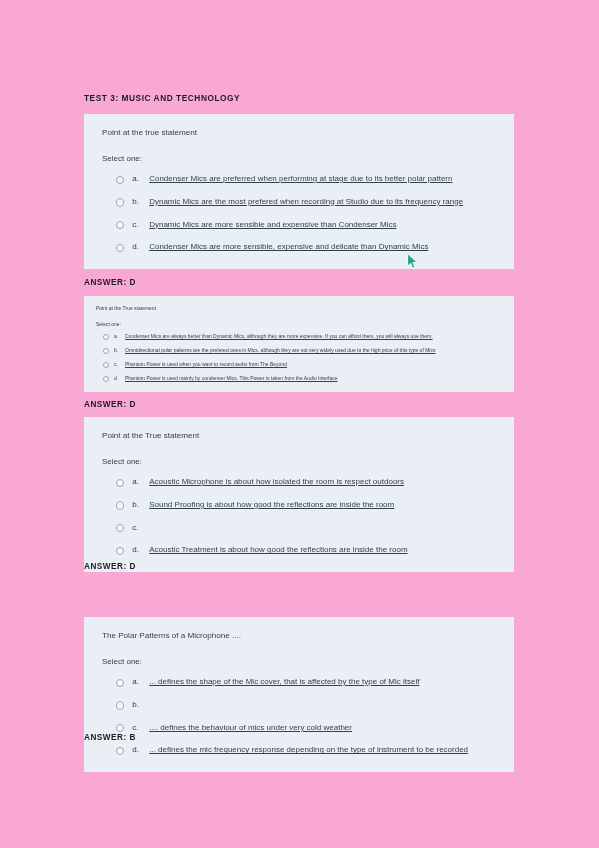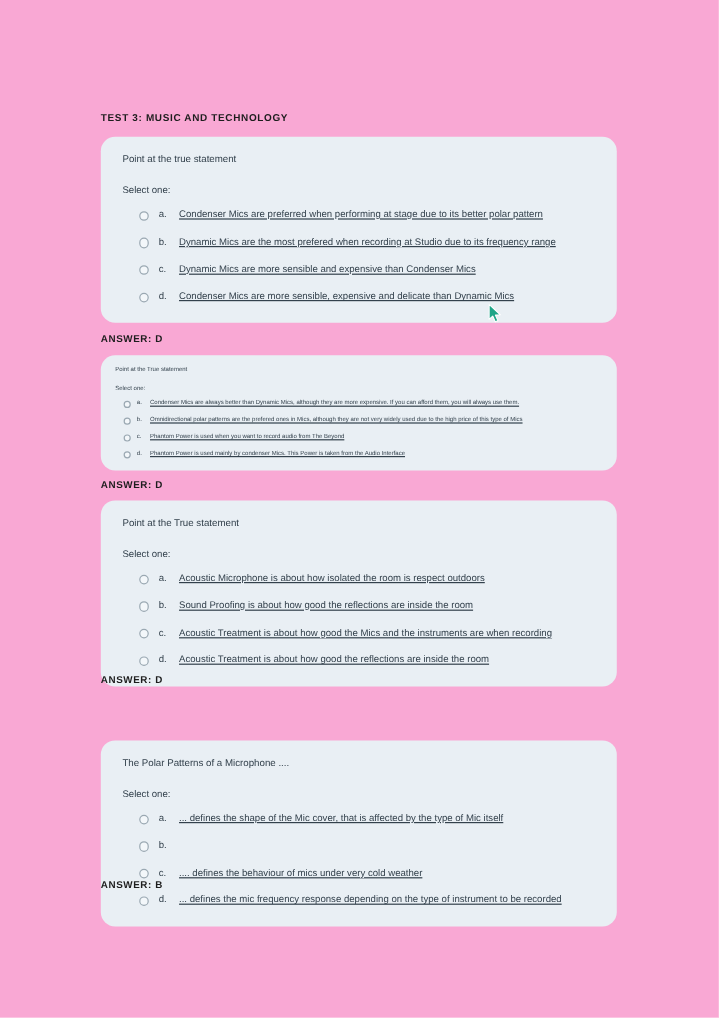--- a/index.html
+++ b/index.html
@@ -28,21 +28,21 @@
     font-weight: bold;
     letter-spacing: 0.55px;
     color: #1d1d1d;
     white-space: nowrap;
   }
   .qcard {
     position: absolute;
     left: 84px;
     width: 430px;
     background: #e9eff4;
-    border-radius: 12px;
+    border-radius: 0;
     box-sizing: border-box;
   }
   .qcard.normal  { padding: 14px 18px 16px 18px; }
   .qcard.compact { padding: 9px 12px 10px 12px; }
 
   .stem {
     font-size: 8.1px;
     color: #33414c;
     line-height: 1.35;
     margin: 0 0 15px 0;
@@ -202,21 +202,20 @@
         <span class="opt-text">Acoustic Microphone is about how isolated the room is respect outdoors</span>
       </li>
       <li class="opt">
         <span class="radio"></span>
         <span class="opt-letter">b.</span>
         <span class="opt-text">Sound Proofing is about how good the reflections are inside the room</span>
       </li>
       <li class="opt">
         <span class="radio"></span>
         <span class="opt-letter">c.</span>
-        <span class="opt-text">Acoustic Treatment is about how good the Mics and the instruments are when recording</span>
       </li>
       <li class="opt">
         <span class="radio"></span>
         <span class="opt-letter">d.</span>
         <span class="opt-text">Acoustic Treatment is about how good the reflections are inside the room</span>
       </li>
     </ul>
   </div>
 
   <div class="answer" style="top:562px;">ANSWER: D</div>

